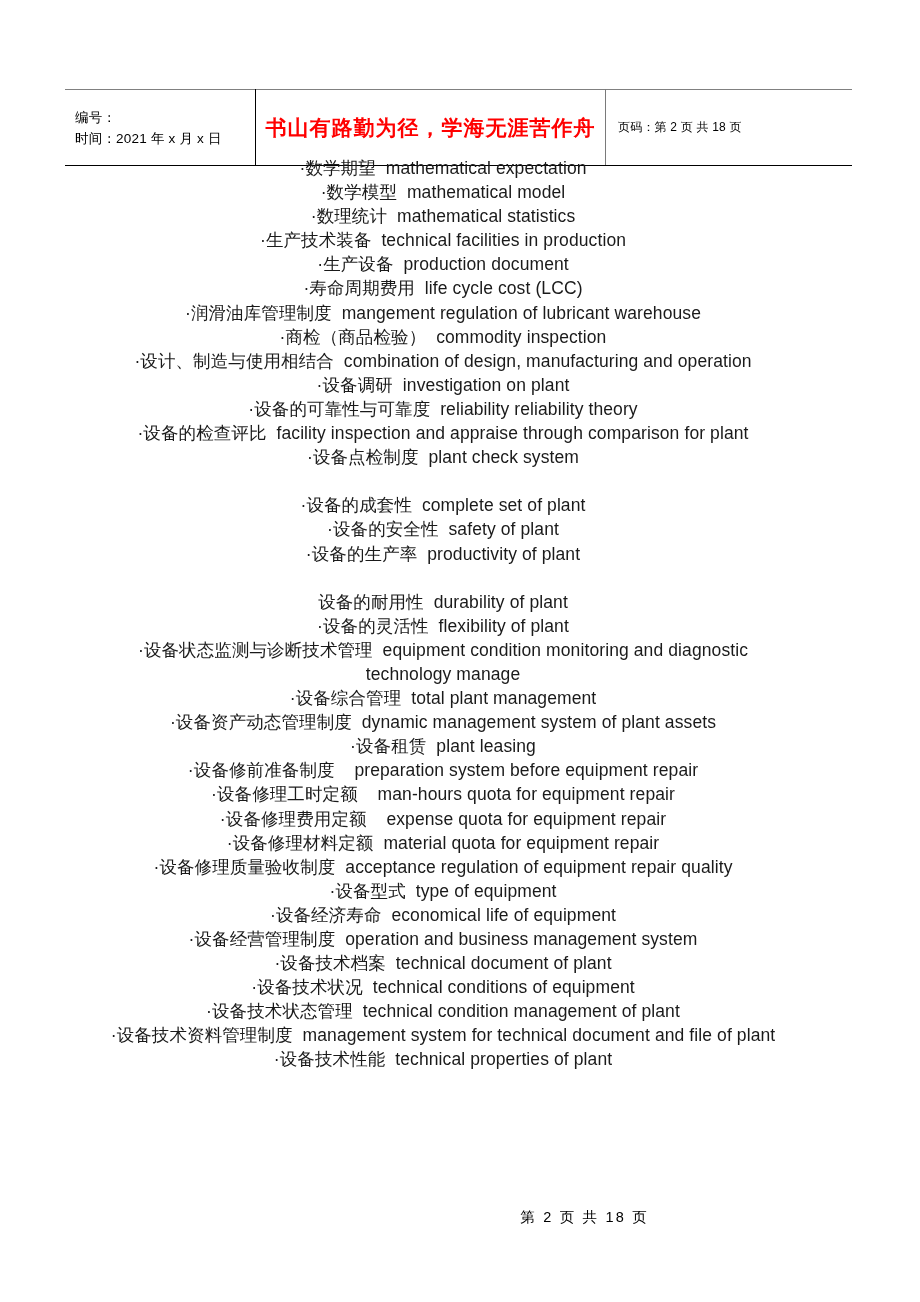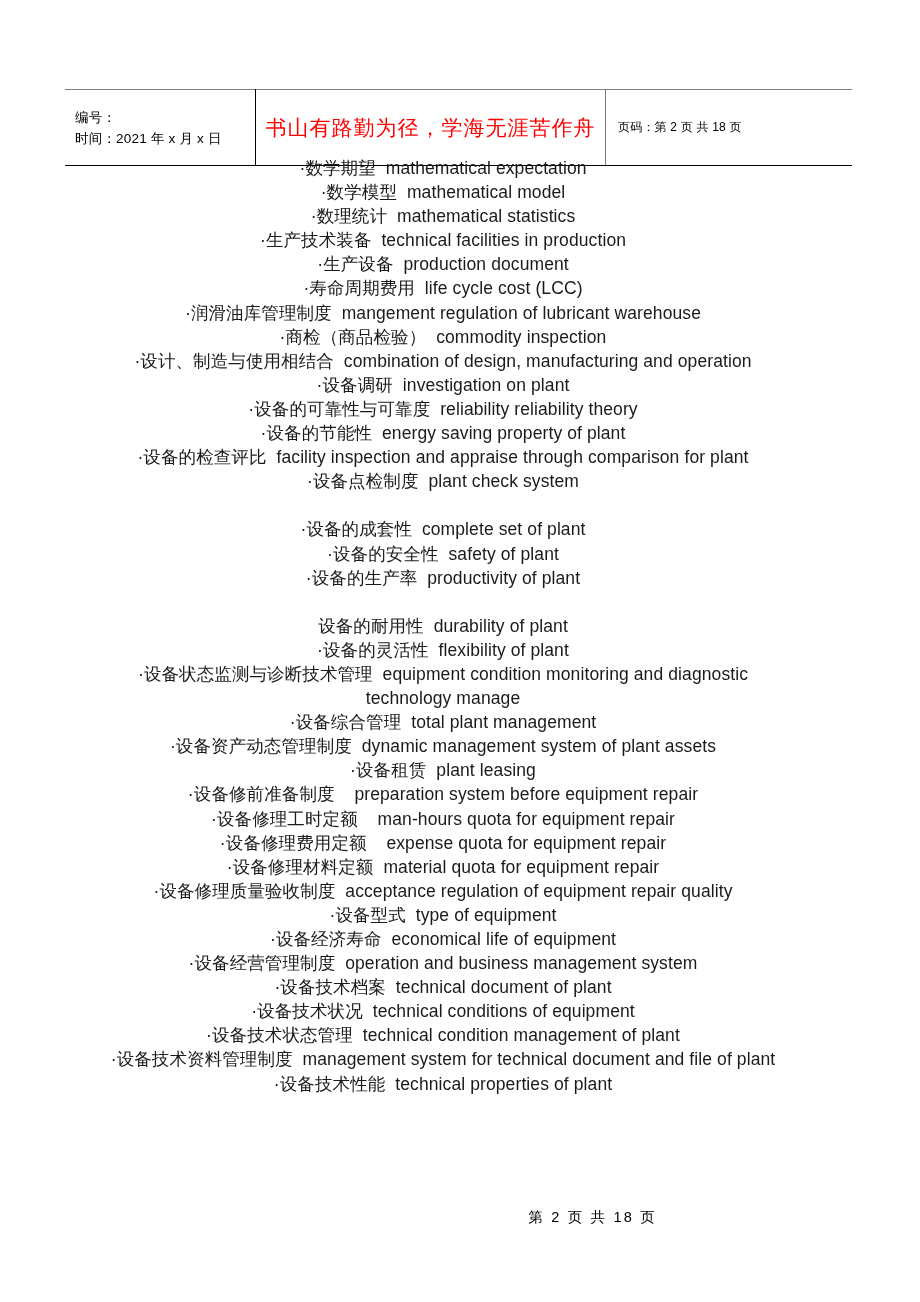--- a/index.html
+++ b/index.html
@@ -53,21 +53,21 @@
 
   .hdr-line {
     font-size: 13.5px;
     line-height: 21px;
     white-space: nowrap;
     letter-spacing: 0.2px;
   }
   .motto {
     color: #ff0000;
     font-size: 21px;
-    font-weight: 400;
+    font-weight: 700;
     letter-spacing: 1px;
     white-space: nowrap;
     font-family: "DejaVu Sans", "Liberation Sans", sans-serif;
   }
   .pagecount {
     font-size: 12px;
     white-space: nowrap;
     letter-spacing: 0.2px;
   }
 
@@ -87,21 +87,21 @@
     letter-spacing: 0.1px;
     text-align: center;
   }
   .line.blank {
     height: 24.1px;
   }
 
   
   .footer {
     position: absolute;
-    left: 12px;
+    left: 4px;
     top: 1208px;
     width: 782px;
     text-align: right;
     padding-right: 137px;
     box-sizing: border-box;
   }
   .footer-text {
     font-size: 14.5px;
     letter-spacing: 2.2px;
     color: #000000;
@@ -133,21 +133,20 @@
     <div class="line">·数学模型  mathematical model</div>
     <div class="line">·数理统计  mathematical statistics</div>
     <div class="line">·生产技术装备  technical facilities in production</div>
     <div class="line">·生产设备  production document</div>
     <div class="line">·寿命周期费用  life cycle cost (LCC)</div>
     <div class="line">·润滑油库管理制度  mangement regulation of lubricant warehouse</div>
     <div class="line">·商检（商品检验）  commodity inspection</div>
     <div class="line">·设计、制造与使用相结合  combination of design, manufacturing and operation</div>
     <div class="line">·设备调研  investigation on plant</div>
     <div class="line">·设备的可靠性与可靠度  reliability reliability theory</div>
-    <div class="line">·设备的节能性  energy saving property of plant</div>
     <div class="line">·设备的检查评比  facility inspection and appraise through comparison for plant</div>
     <div class="line">·设备点检制度  plant check system</div>
     <div class="line blank"></div>
     <div class="line">·设备的成套性  complete set of plant</div>
     <div class="line">·设备的安全性  safety of plant</div>
     <div class="line">·设备的生产率  productivity of plant</div>
     <div class="line blank"></div>
     <div class="line">设备的耐用性  durability of plant</div>
     <div class="line">·设备的灵活性  flexibility of plant</div>
     <div class="line">·设备状态监测与诊断技术管理  equipment condition monitoring and diagnostic technology manage</div>

